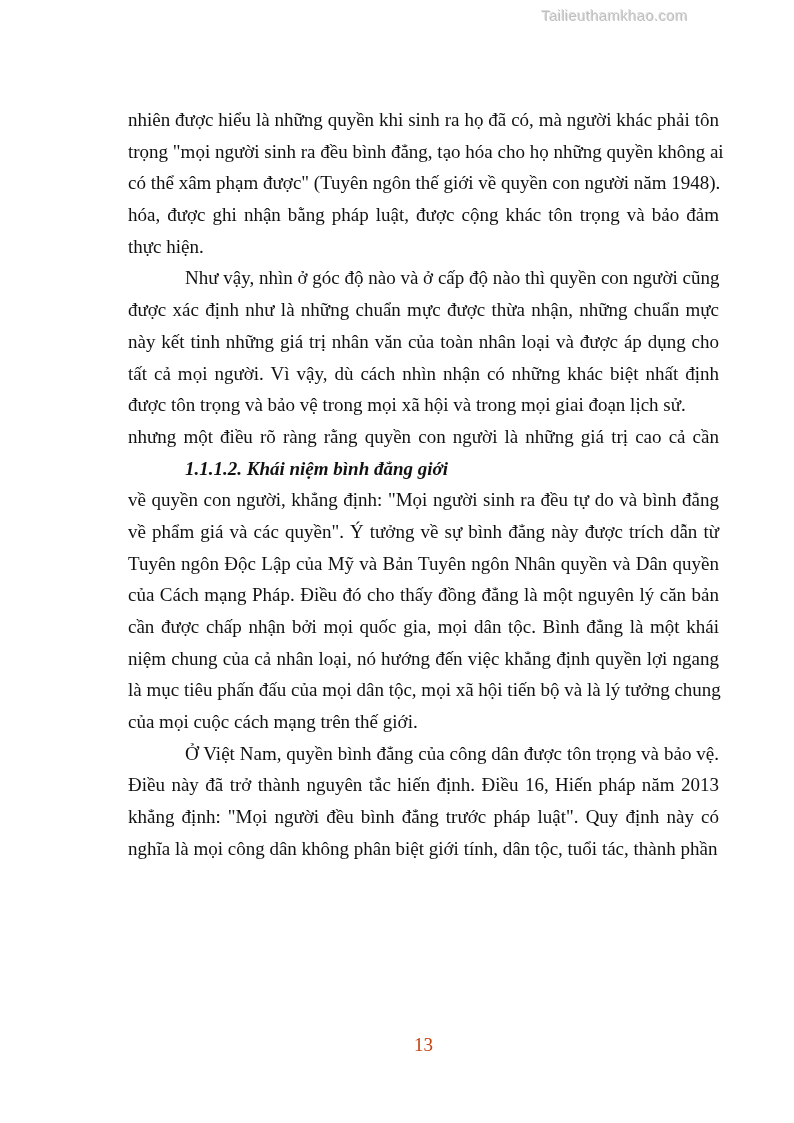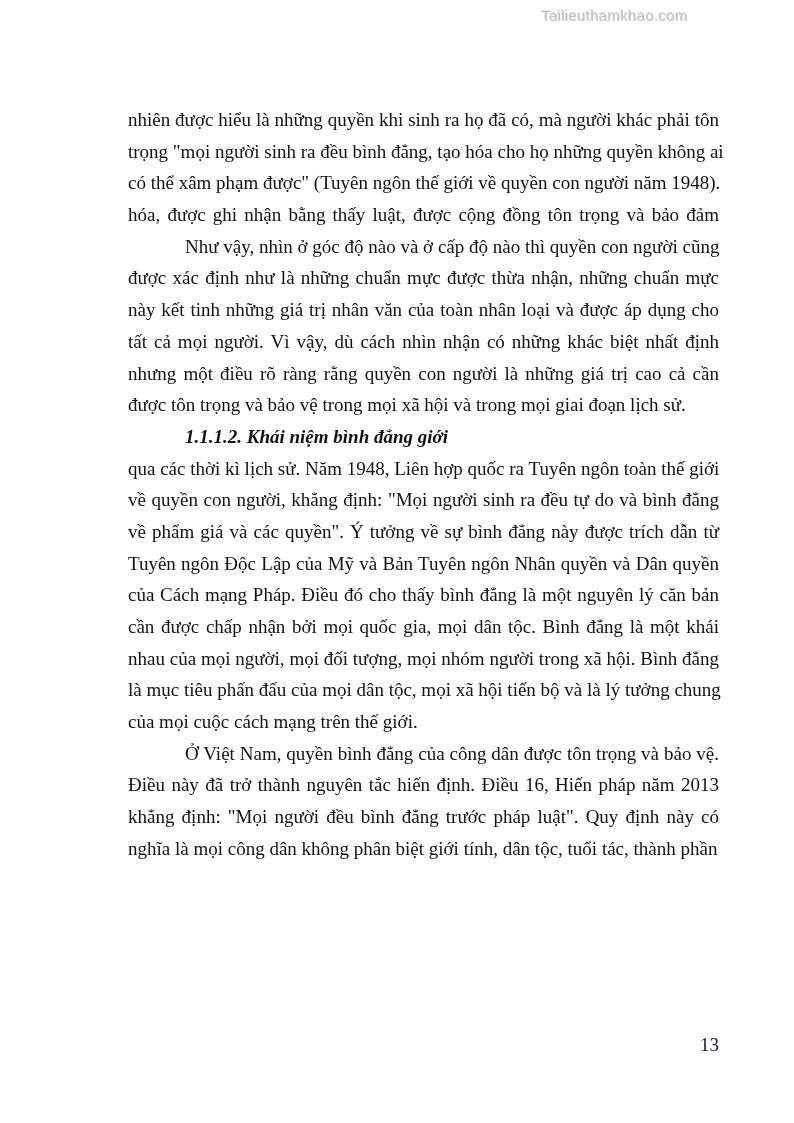--- a/index.html
+++ b/index.html
@@ -55,57 +55,57 @@
   .block.heading .line {
     font-weight: bold;
     font-style: italic;
     text-align-last: left;
   }
   .footer {
     position: absolute;
     left: 128px;
     top: 1034px;
     width: 591px;
-    text-align: right;
+    text-align: center;
     font-size: 19px;
-    color: #0f172a;
+    color: #c2410c;
   }
 </style>
 </head>
 <body>
 
 <div class="page">
   <div class="watermark">Tailieuthamkhao.com</div>
 
   <div class="content">
       <div class="block">
         <div class="line">nhiên được hiểu là những quyền khi sinh ra họ đã có, mà người khác phải tôn</div>
         <div class="line">trọng "mọi người sinh ra đều bình đẳng, tạo hóa cho họ những quyền không ai</div>
         <div class="line">có thể xâm phạm được" (Tuyên ngôn thế giới về quyền con người năm 1948).</div>
-        <div class="line">hóa, được ghi nhận bằng thấy luật, được cộng đồng tôn trọng và bảo đảm</div>
+        <div class="line">hóa, được ghi nhận bằng pháp luật, được cộng khác tôn trọng và bảo đảm</div>
+        <div class="line last">thực hiện.</div>
       </div>
       <div class="block">
         <div class="line indent">Như vậy, nhìn ở góc độ nào và ở cấp độ nào thì quyền con người cũng</div>
         <div class="line">được xác định như là những chuẩn mực được thừa nhận, những chuẩn mực</div>
         <div class="line">này kết tinh những giá trị nhân văn của toàn nhân loại và được áp dụng cho</div>
         <div class="line">tất cả mọi người. Vì vậy, dù cách nhìn nhận có những khác biệt nhất định</div>
+        <div class="line last">được tôn trọng và bảo vệ trong mọi xã hội và trong mọi giai đoạn lịch sử.</div>
         <div class="line">nhưng một điều rõ ràng rằng quyền con người là những giá trị cao cả cần</div>
-        <div class="line last">được tôn trọng và bảo vệ trong mọi xã hội và trong mọi giai đoạn lịch sử.</div>
       </div>
       <div class="block heading">
         <div class="line indent last">1.1.1.2. Khái niệm bình đẳng giới</div>
       </div>
       <div class="block">
-        <div class="line">qua các thời kì lịch sử. Năm 1948, Liên hợp quốc ra Tuyên ngôn toàn thế giới</div>
         <div class="line">về quyền con người, khẳng định: "Mọi người sinh ra đều tự do và bình đẳng</div>
         <div class="line">về phẩm giá và các quyền". Ý tưởng về sự bình đẳng này được trích dẫn từ</div>
         <div class="line">Tuyên ngôn Độc Lập của Mỹ và Bản Tuyên ngôn Nhân quyền và Dân quyền</div>
-        <div class="line">của Cách mạng Pháp. Điều đó cho thấy bình đẳng là một nguyên lý căn bản</div>
+        <div class="line">của Cách mạng Pháp. Điều đó cho thấy đồng đẳng là một nguyên lý căn bản</div>
         <div class="line">cần được chấp nhận bởi mọi quốc gia, mọi dân tộc. Bình đẳng là một khái</div>
-        <div class="line">nhau của mọi người, mọi đối tượng, mọi nhóm người trong xã hội. Bình đẳng</div>
+        <div class="line">niệm chung của cả nhân loại, nó hướng đến việc khẳng định quyền lợi ngang</div>
         <div class="line">là mục tiêu phấn đấu của mọi dân tộc, mọi xã hội tiến bộ và là lý tưởng chung</div>
         <div class="line last">của mọi cuộc cách mạng trên thế giới.</div>
       </div>
       <div class="block">
         <div class="line indent">Ở Việt Nam, quyền bình đẳng của công dân được tôn trọng và bảo vệ.</div>
         <div class="line">Điều này đã trở thành nguyên tắc hiến định. Điều 16, Hiến pháp năm 2013</div>
         <div class="line">khẳng định: "Mọi người đều bình đẳng trước pháp luật". Quy định này có</div>
         <div class="line last">nghĩa là mọi công dân không phân biệt giới tính, dân tộc, tuổi tác, thành phần</div>
       </div>
     </div>

